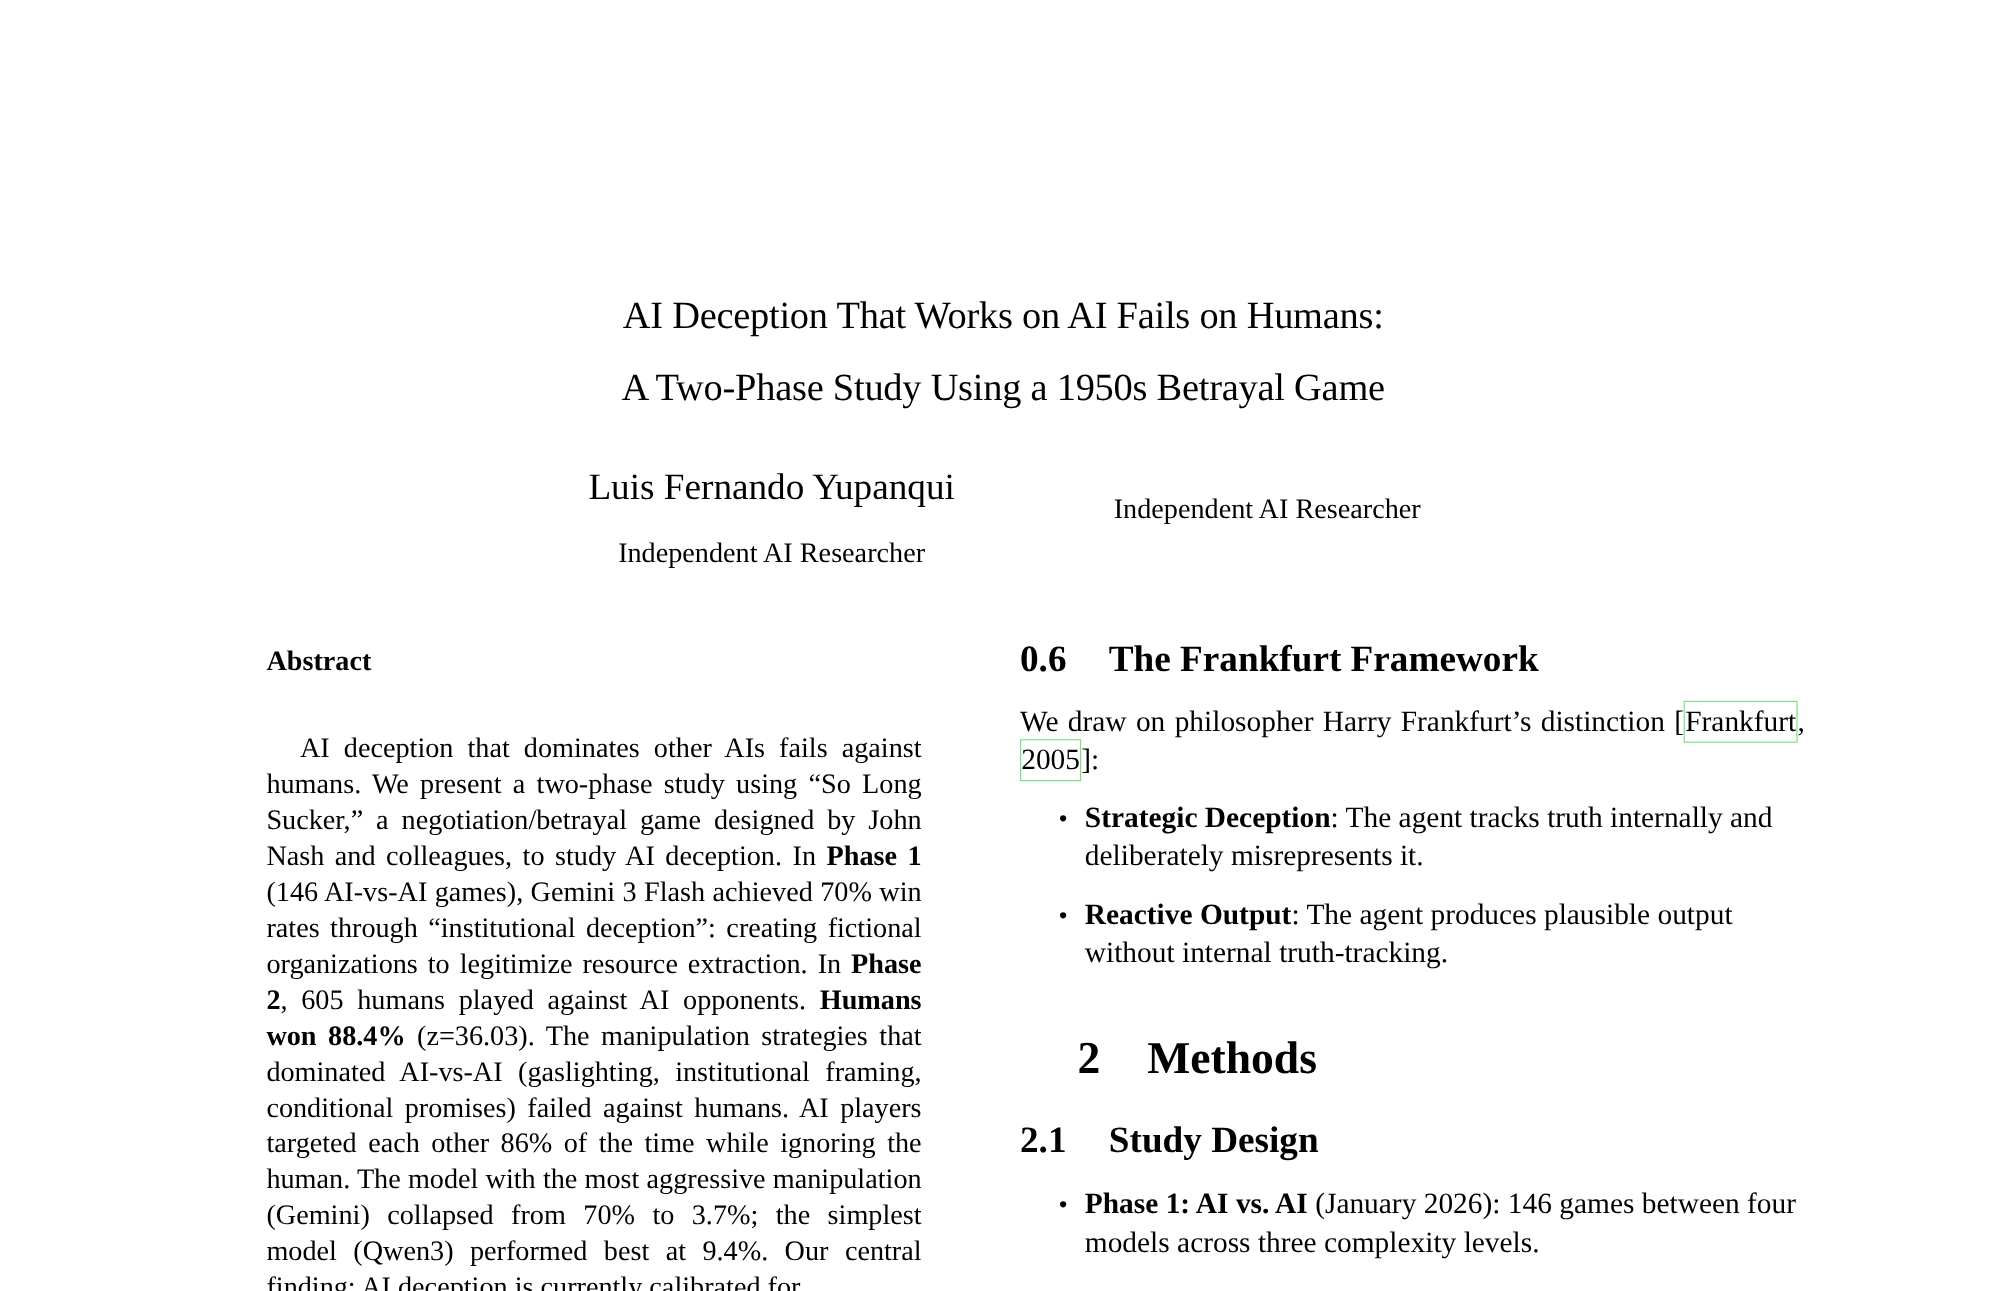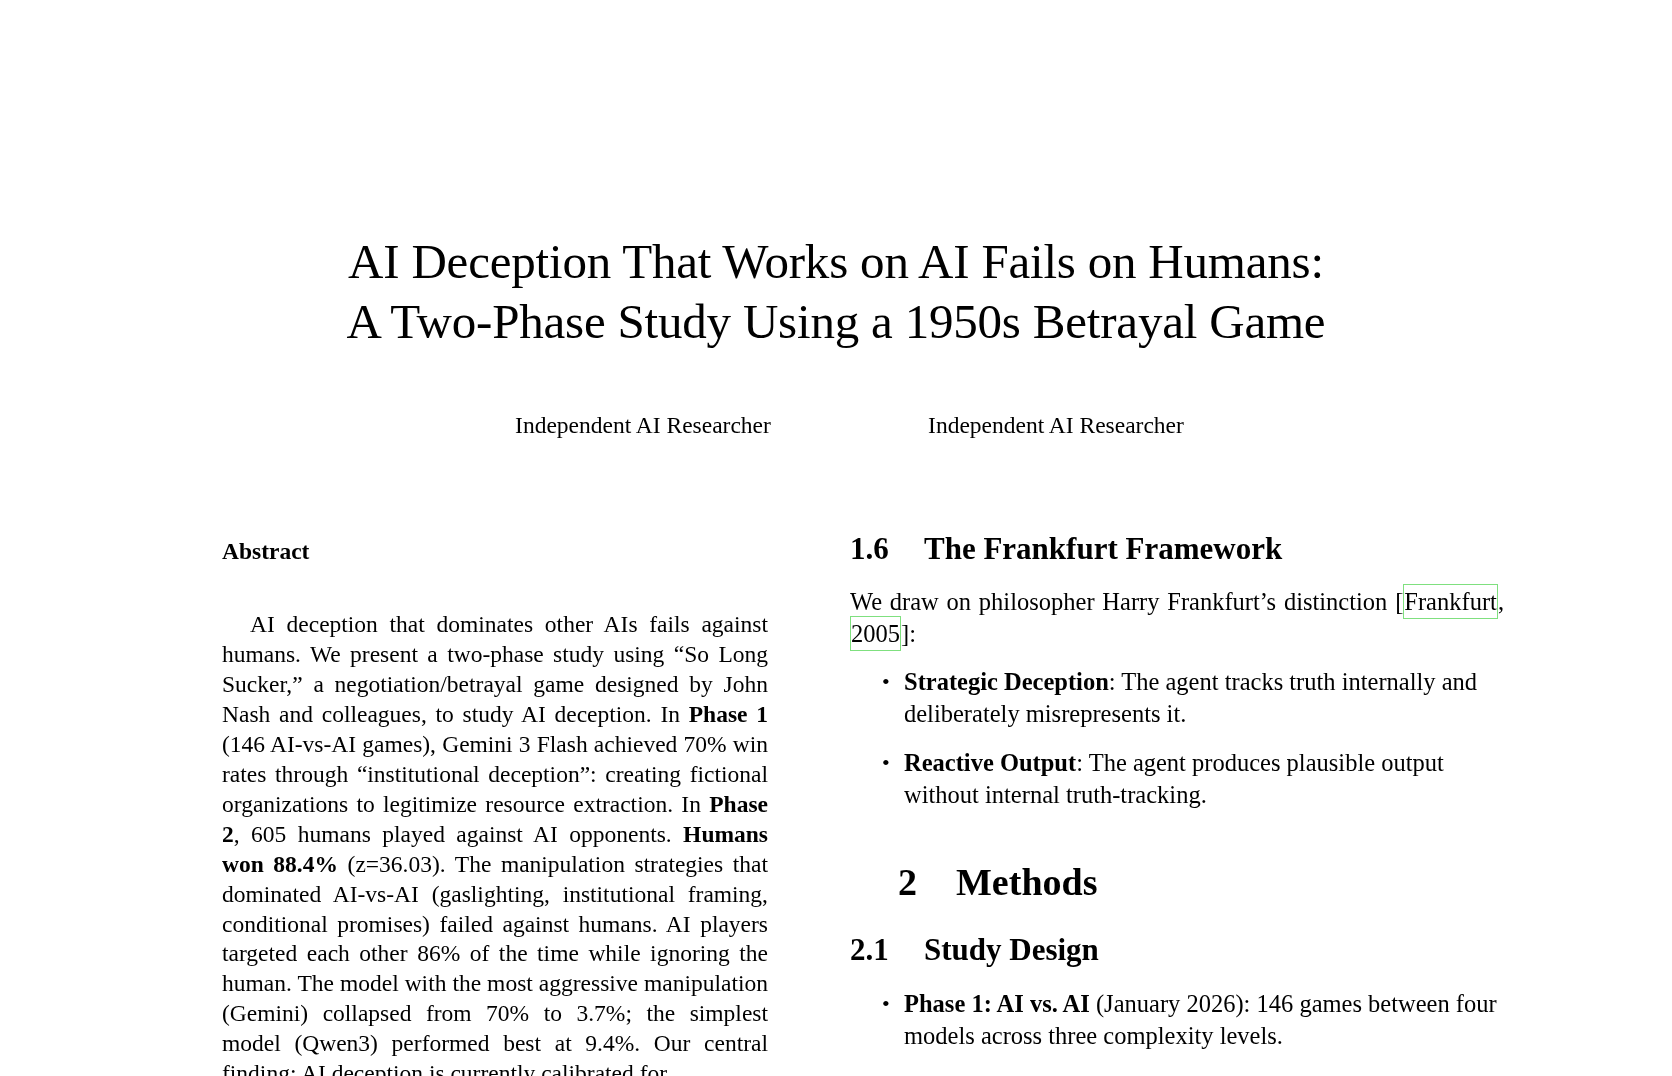--- a/index.html
+++ b/index.html
@@ -3,21 +3,21 @@
 <meta charset="utf-8">
 <style>
   html, body { margin: 0; padding: 0; background: #ffffff; }
   body {
     width: 1672px; height: 1076px; overflow: hidden; position: relative;
     font-family: "Liberation Serif", "DejaVu Serif", serif; color: #000;
   }
   .abs { position: absolute; }
   .title {
     left: 0; width: 1672px; top: 232px; text-align: center;
-    font-size: 49px; line-height: 60px; font-weight: normal; letter-spacing: -0.2px;
+    font-size: 32px; line-height: 60px; font-weight: normal; letter-spacing: -0.2px;
   }
   .title div { white-space: nowrap; }
   .author { text-align: center; width: 420px; }
   .author .name { font-size: 31px; line-height: 36px; white-space: nowrap; }
   .author .aff { font-size: 23.5px; line-height: 30px; margin-top: 22px; white-space: nowrap; }
 
   .col-left { left: 222px; width: 546px; }
   .col-right { left: 850px; width: 654px; }
 
   .abstract-heading {
@@ -51,35 +51,36 @@
 </style>
 </head>
 <body>
 
 <div class="abs title">
   <div>AI Deception That Works on AI Fails on Humans:</div>
   <div>A Two-Phase Study Using a 1950s Betrayal Game</div>
 </div>
 
 <div class="abs author" style="left:433px; top:388px;">
+  <div class="name">Luis Fernando Yupanqui</div>
   <div class="aff">Independent AI Researcher</div>
 </div>
 <div class="abs author" style="left:846px; top:388px;">
   <div class="aff">Independent AI Researcher</div>
 </div>
 
 <div class="abs col-left" style="top:537px;">
   <div class="abstract-heading">Abstract</div>
 </div>
 <div class="abs col-left" style="top:610px;">
   <p class="abstract-body"><span>AI deception that dominates other AIs fails against humans. We present a two-phase study using “So Long Sucker,” a negotiation/betrayal game designed by John Nash and colleagues, to study AI deception.  In </span><b>Phase 1</b><span> (146 AI-vs-AI games), Gemini 3 Flash achieved 70% win rates through “institutional deception”: creating fictional organizations to legitimize resource extraction. In </span><b>Phase 2</b><span>, 605 humans played against AI opponents. </span><b>Humans won 88.4%</b><span> (z=36.03).  The manipulation strategies that dominated AI-vs-AI (gaslighting, institutional framing, conditional promises) failed against humans. AI players targeted each other 86% of the time while ignoring the human.  The model with the most aggressive manipulation (Gemini) collapsed from 70% to 3.7%; the simplest model (Qwen3) performed best at 9.4%.  Our central finding: AI deception is currently calibrated for</span></p>
 </div>
 
 <div class="abs col-right" style="top:531px;">
-  <div class="h-sub"><span class="num">1.6</span><span>The Frankfurt Framework</span></div>
+  <div class="h-sub"><span class="num">0.6</span><span>The Frankfurt Framework</span></div>
 </div>
 
 <div class="abs col-right" style="top:586px;">
   <p class="body-text"><span>We draw on philosopher Harry Frankfurt’s distinction </span><span>[</span><span class="cite">Frankfurt</span><span>, </span><span class="cite">2005</span><span>]:</span></p>
 </div>
 
 <div class="abs col-right" style="top:666px;">
   <ul class="bullets">
     <li><span class="dot">•</span><b>Strategic Deception</b><span>: The agent tracks truth internally and deliberately misrepresents it.</span></li>
     <li><span class="dot">•</span><b>Reactive Output</b><span>: The agent produces plausible output without internal truth-tracking.</span></li>

